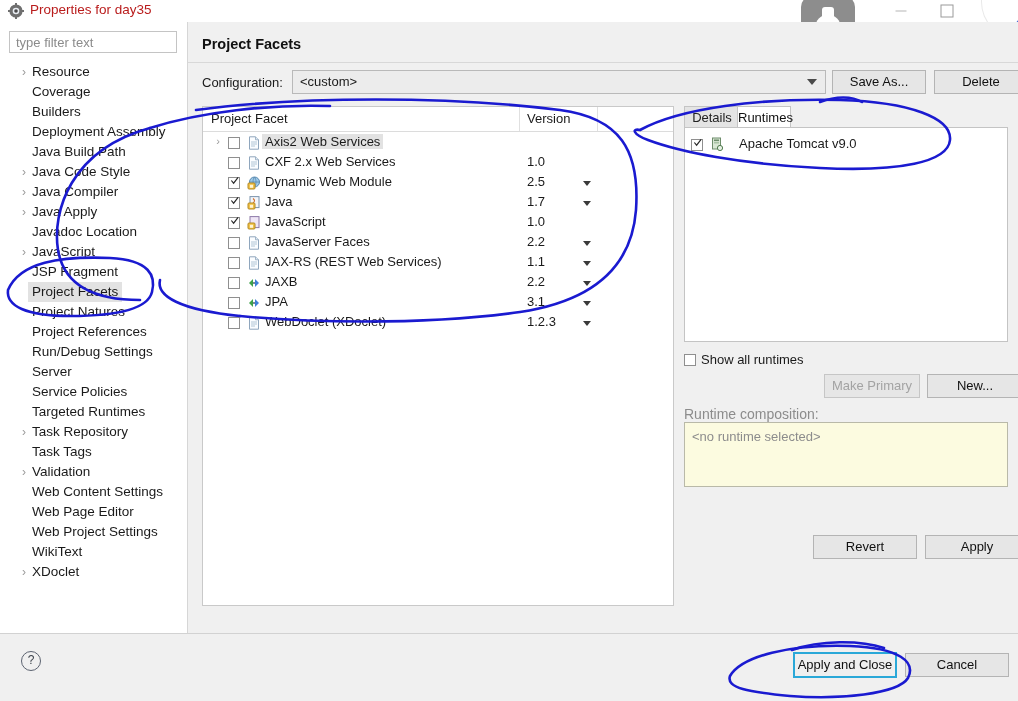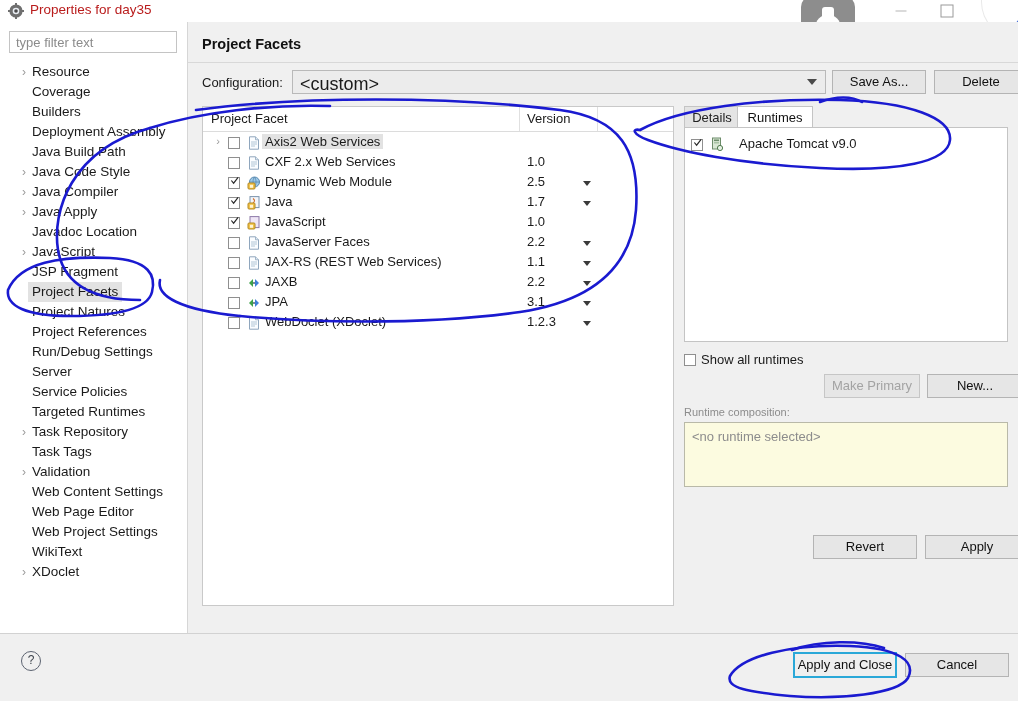--- a/index.html
+++ b/index.html
@@ -45,21 +45,21 @@
   .trow .tl{position:absolute;left:32px;top:0;font-size:13.5px;color:#1a1a1a;}
   .trow.sel .tl{background:#e2e2e2;padding:0 4px;margin-left:-4px;}
 
   
   .right{position:absolute;left:188px;top:22px;width:830px;height:611px;background:#f0f0f0;}
   .pagetitle{position:absolute;left:14px;top:14px;font-size:14.5px;font-weight:bold;color:#111;}
   .hrule{position:absolute;left:0;top:40px;width:830px;height:1px;background:#d8d8d8;}
 
   .cfg-label{position:absolute;left:14px;top:53px;font-size:13px;}
   .combo{position:absolute;left:104px;top:48px;width:534px;height:24px;background:#ececec;border:1px solid #b9b9b9;box-sizing:border-box;}
-  .combo .val{position:absolute;left:7px;top:3px;font-size:18px;}
+  .combo .val{position:absolute;left:7px;top:3px;font-size:13px;}
   .combo .cv{position:absolute;right:8px;top:8px;width:0;height:0;border-left:5px solid transparent;border-right:5px solid transparent;border-top:6px solid #4a4a4a;}
   .btn{position:absolute;background:#e6e6e6;border:1px solid #b4b4b4;box-sizing:border-box;text-align:center;font-size:13px;color:#111;cursor:default;}
   .btn.d{color:#a3a3a3;background:#e6e6e6;border-color:#c6c6c6;}
   .btn span{display:block;}
   #saveas{left:644px;top:48px;width:94px;height:24px;line-height:22px;}
   #delete{left:746px;top:48px;width:94px;height:24px;line-height:22px;}
 
   
   .facets{position:absolute;left:14px;top:84px;width:472px;height:500px;background:#fff;border:1px solid #c9c9c9;box-sizing:border-box;}
   .fhead{position:absolute;left:0;top:0;width:100%;height:24px;background:#fff;border-bottom:1px solid #dcdcdc;}
@@ -84,21 +84,21 @@
   .rtbox{position:absolute;left:496px;top:105px;width:324px;height:215px;background:#fff;border:1px solid #c4c4c4;box-sizing:border-box;}
   .rtrow{position:absolute;left:6px;top:8px;height:18px;}
   .rtrow .cbx{left:0;top:3px;}
   .rtrow .ficon{left:19px;top:1px;}
   .rtrow .fname{left:48px;top:0;}
 
   .showall{position:absolute;left:496px;top:330px;font-size:13px;}
   .showall .cbx{position:static;display:inline-block;vertical-align:-2px;margin-right:5px;}
   #makeprimary{left:636px;top:352px;width:96px;height:24px;line-height:22px;}
   #newbtn{left:739px;top:352px;width:96px;height:24px;line-height:22px;}
-  .rclabel{position:absolute;left:496px;top:384px;font-size:11px;color:#8c8c8c;}
+  .rclabel{position:absolute;left:496px;top:384px;font-size:14px;color:#8c8c8c;}
   .rcbox{position:absolute;left:496px;top:400px;width:324px;height:65px;background:#fcfbe0;border:1px solid #b9b9a8;box-sizing:border-box;}
   .rcbox span{position:absolute;left:7px;top:6px;font-size:13px;color:#8c8c8c;}
 
   #revert{left:625px;top:513px;width:104px;height:24px;line-height:22px;}
   #apply{left:737px;top:513px;width:104px;height:24px;line-height:22px;}
 
   
   .footer{position:absolute;left:0;top:633px;width:1018px;height:68px;background:#f0f0f0;border-top:1px solid #d2d2d2;}
   .help{position:absolute;left:21px;top:17px;width:18px;height:18px;border-radius:50%;border:1px solid #5c6370;color:#3d434c;font-size:12px;text-align:center;line-height:17px;}
   #applyclose{left:793px;top:18px;width:104px;height:26px;line-height:22px;background:#efefef;border:2px solid #2aa8d8;}
@@ -422,21 +422,21 @@
               </svg></span>
             <span class="fname">WebDoclet (XDoclet)</span>
             <span class="fver">1.2.3</span>
             <i class="fcv"></i>
           </div>
         </div>
     </div>
 
     <div class="tabs">
       <div class="tab inactive" style="left:0;width:56px;"><span>Details</span></div>
-      <div class="tab active" style="left:53px;width:76px;"><span>Runtimes</span></div>
+      <div class="tab active" style="left:53px;width:54px;"><span>Runtimes</span></div>
     </div>
 
     <div class="rtbox">
       <div class="rtrow">
         <span class="cbx">
           <svg class="tick" viewBox="0 0 10 10">
               <path d="M1.5 5 L4 8 L9 1.5" stroke="#2b2b2b" stroke-width="1.3" fill="none"></path>
             </svg>
         </span>
         <span class="ficon">

